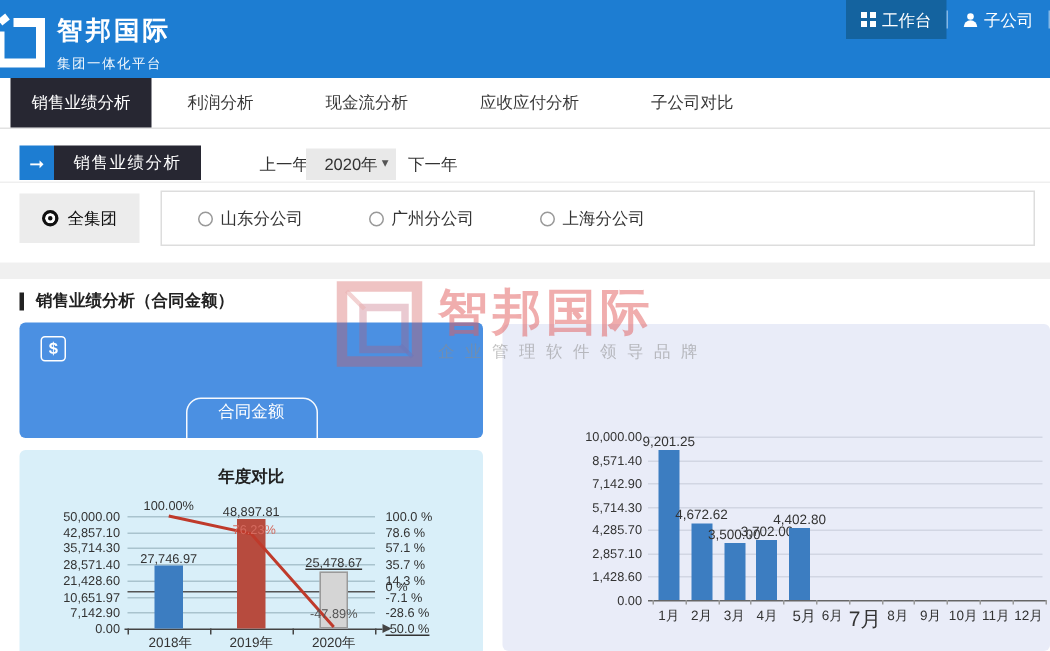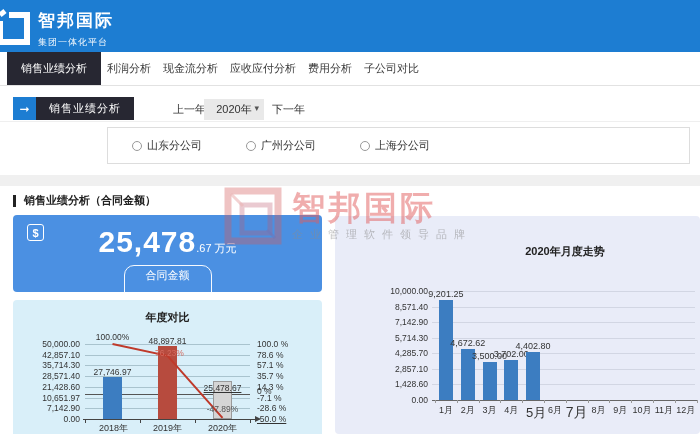--- a/index.html
+++ b/index.html
@@ -13,21 +13,21 @@
   .logo-txt { position:absolute; left:38px; top:9px; color:#fff; }
   .logo-title { font-size:17px; font-weight:bold; letter-spacing:2px; }
   .logo-sub { font-size:9px; margin-top:4px; letter-spacing:1px; opacity:.95; }
   .hdr-actions { position:absolute; right:0; top:0; height:26px; display:flex; align-items:stretch; }
   .hbtn { display:flex; align-items:center; gap:4px; padding:0 10px; color:#fff; font-size:11px; cursor:pointer; }
   .hbtn.active { background:#14639f; }
   .hsep { width:1px; height:12px; background:rgba(255,255,255,.45); align-self:center; }
 
   
   .tabs { position:absolute; left:0; top:52px; width:700px; height:34px; background:#fff; border-bottom:1px solid #e2e2e2; display:flex; align-items:stretch; }
-  .tab { display:flex; align-items:center; padding:0 6px; font-size:11px; color:#3a3a3a; cursor:pointer; }
+  .tab { display:flex; align-items:center; padding:0 24px; font-size:11px; color:#3a3a3a; cursor:pointer; }
   .tab.active { background:#272732; color:#fff; margin-left:7px; padding:0 14px; }
 
   
   .filter { position:absolute; left:0; top:86px; width:700px; height:89px; background:#fff; }
   .filter-div { position:absolute; left:0; top:35px; width:700px; height:1px; background:#efefef; }
   .sec-label { position:absolute; left:13px; top:11px; height:23px; display:flex; }
   .arrow-sq { width:23px; height:23px; background:#1d7dd2; color:#fff; font-size:12px; display:flex; align-items:center; justify-content:center; }
   .sec-label-txt { background:#272732; color:#fff; font-size:11px; display:flex; align-items:center; padding:0 13px; letter-spacing:1px; }
   .yr-nav { position:absolute; top:16px; font-size:11px; color:#333; cursor:pointer; }
   .yr-prev { left:173px; } .yr-next { left:272px; }
@@ -74,43 +74,66 @@
 
   <div class="hdr">
     <svg class="logo-mark" width="38" height="40" viewBox="0 0 38 40">
       <path d="M13 8 H31 V35 H4 V14" fill="none" stroke="#ffffff" stroke-width="6"></path>
       <path d="M4 8 L9 4" stroke="#ffffff" stroke-width="5"></path>
     </svg>
     <div class="logo-txt">
       <div class="logo-title">智邦国际</div>
       <div class="logo-sub">集团一体化平台</div>
     </div>
+    <div class="hdr-actions">
+      <div class="hbtn active">
+        <svg width="10" height="10" viewBox="0 0 10 10">
+            <rect x="0" y="0" width="4" height="4" fill="#fff"></rect>
+            <rect x="6" y="0" width="4" height="4" fill="#fff"></rect>
+            <rect x="0" y="6" width="4" height="4" fill="#fff"></rect>
+            <rect x="6" y="6" width="4" height="4" fill="#fff"></rect>
+          </svg>
+        <span>工作台</span>
+      </div>
+      <div class="hsep"></div>
+      <div class="hbtn">
+        <svg width="10" height="10" viewBox="0 0 10 10">
+            <circle cx="5" cy="3" r="2.2" fill="#fff"></circle>
+            <path d="M0.5 10 a4.5 4.5 0 0 1 9 0 Z" fill="#fff"></path>
+          </svg>
+        <span>子公司</span>
+      </div>
+      <div class="hsep"></div>
+    </div>
   </div>
 
   <div class="tabs" id="nav-tabs">
       <div class="tab active">销售业绩分析</div>
       <div class="tab">利润分析</div>
       <div class="tab">现金流分析</div>
       <div class="tab">应收应付分析</div>
-      <div class="tab">费用分析</div>
       <div class="tab">子公司对比</div>
     </div>
 
   <div class="filter">
     <div class="sec-label">
       <span class="arrow-sq">➞</span>
       <span class="sec-label-txt">销售业绩分析</span>
     </div>
     <span class="yr-nav yr-prev">上一年</span>
     <div class="yr-select">
       <span>2020年</span>
       <span class="caret">▾</span>
     </div>
     <span class="yr-nav yr-next">下一年</span>
     <div class="filter-div"></div>
+    <div class="grp-box">
+      <span class="radio checked"></span>
+      <span>全集团</span>
+    </div>
     <div class="branch-box" id="branch-box">
         <div class="radio-item">
           <div class="radio"></div>
           <div>山东分公司</div>
         </div>
         <div class="radio-item">
           <div class="radio"></div>
           <div>广州分公司</div>
         </div>
         <div class="radio-item">
@@ -121,23 +144,20 @@
   </div>
 
   <div class="main">
     <div class="sec-title">
       <span class="bar"></span>
       <span>销售业绩分析（合同金额）</span>
     </div>
 
     <div class="card">
       <div class="money-ic">$</div>
-      <div class="amount">
-        <span class="big">25,478</span><span class="small">.67</span><span class="small unit">万元</span>
-      </div>
       <div class="card-btn">合同金额</div>
     </div>
 
     <div class="chart" id="chart-annual">
         <div class="c-title" style="left: 0px; top: 10px; width: 309px;">年度对比</div>
         <div class="c-lab r" style="left: 0px; width: 67px; top: 114px;">0.00</div>
         <div class="c-lab" style="left: 244px; top: 114px; text-decoration: underline;">-50.0 %</div>
         <div class="c-lab r" style="left: 0px; width: 67px; top: 103.286px;">7,142.90</div>
         <div class="c-lab" style="left: 244px; top: 103.286px;">-28.6 %</div>
         <div class="gl" style="left: 72px; width: 165px; top: 108.286px; background: rgb(169, 195, 206);"></div>
@@ -165,33 +185,32 @@
         <div style="position: absolute; left: 242px; top: 116px; width: 0px; height: 0px; border-left: 6px solid rgb(68, 68, 68); border-top: 3.5px solid transparent; border-bottom: 3.5px solid transparent;"></div>
         <div class="vbar" style="left: 90px; top: 77.3795px; width: 19px; height: 41.6205px; background: rgb(60, 125, 193); border: none;"></div>
         <div class="c-lab c" style="left: 69.5px; width: 60px; top: 67.3795px;">27,746.97</div>
         <div class="c-lab c" style="left: 65px; width: 50px; top: 122px; font-size: 9px; text-align: right;">2018年</div>
         <div class="tick" style="left: 72px; top: 119px; height: 4px; background: rgb(68, 68, 68);"></div>
         <div class="vbar" style="left: 145px; top: 45.6533px; width: 19px; height: 73.3467px; background: rgb(183, 75, 62); border: none;"></div>
         <div class="c-lab c" style="left: 124.5px; width: 60px; top: 35.6533px;">48,897.81</div>
         <div class="c-lab c" style="left: 129.5px; width: 50px; top: 122px; font-size: 9px;">2019年</div>
         <div class="tick" style="left: 127px; top: 119px; height: 4px; background: rgb(68, 68, 68);"></div>
         <div class="vbar" style="left: 200px; top: 80.782px; width: 19px; height: 38.218px; background: rgb(213, 213, 213); border: 1px solid rgb(154, 154, 154);"></div>
-        <div class="c-lab c" style="left: 179.5px; width: 60px; top: 83px; text-decoration: underline;">25,478.67</div>
+        <div class="c-lab c" style="left: 179.5px; width: 60px; top: 70px; text-decoration: underline;">25,478.67</div>
         <div class="c-lab c" style="left: 184.5px; width: 50px; top: 122px; font-size: 9px;">2020年</div>
         <div class="tick" style="left: 182px; top: 119px; height: 4px; background: rgb(68, 68, 68);"></div>
         <div class="tick" style="left: 237px; top: 119px; height: 4px; background: rgb(68, 68, 68);"></div>
         <svg width="309" height="145" style="position: absolute; left: 0px; top: 0px; pointer-events: none;">
           <polyline points="99.5,44 154.5,55.885 209.5,117.945" fill="none" stroke="#bf3a2b" stroke-width="2"></polyline>
         </svg>
         <div class="c-lab c" style="left: 69.5px; width: 60px; top: 32px; color: rgb(51, 51, 51);">100.00%</div>
         <div class="c-lab c" style="left: 126.5px; width: 60px; top: 48px; color: rgb(212, 106, 94);">76.23%</div>
         <div class="c-lab c" style="left: 179.5px; width: 60px; top: 104px; color: rgb(85, 85, 85);">-47.89%</div>
       </div>
     <div class="chart" id="chart-monthly">
-        <div class="c-title" style="left: 130px; top: 28px; width: 200px;">2020年月度走势</div>
         <div class="c-lab r" style="left: 0px; width: 93px; top: 179px;">0.00</div>
         <div class="c-lab r" style="left: 0px; width: 93px; top: 163.429px;">1,428.60</div>
         <div class="gl" style="left: 97px; width: 263px; top: 168.429px; background: rgb(210, 214, 227);"></div>
         <div class="c-lab r" style="left: 0px; width: 93px; top: 147.857px;">2,857.10</div>
         <div class="gl" style="left: 97px; width: 263px; top: 152.857px; background: rgb(210, 214, 227);"></div>
         <div class="c-lab r" style="left: 0px; width: 93px; top: 132.286px;">4,285.70</div>
         <div class="gl" style="left: 97px; width: 263px; top: 137.286px; background: rgb(210, 214, 227);"></div>
         <div class="c-lab r" style="left: 0px; width: 93px; top: 116.714px;">5,714.30</div>
         <div class="gl" style="left: 97px; width: 263px; top: 121.714px; background: rgb(210, 214, 227);"></div>
         <div class="c-lab r" style="left: 0px; width: 93px; top: 101.143px;">7,142.90</div>
@@ -212,21 +231,21 @@
         <div class="vbar" style="left: 147.5px; top: 145.85px; width: 14px; height: 38.15px; background: rgb(60, 125, 193);"></div>
         <div class="c-lab c" style="left: 124.5px; width: 60px; top: 134.85px; font-size: 9px;">3,500.00</div>
         <div class="c-lab c" style="left: 139.5px; width: 30px; top: 188px; font-size: 9px;">3月</div>
         <div class="tick" style="left: 143.6px; top: 184px; height: 3px; background: rgb(153, 153, 153);"></div>
         <div class="vbar" style="left: 169.3px; top: 143.648px; width: 14px; height: 40.3518px; background: rgb(60, 125, 193);"></div>
         <div class="c-lab c" style="left: 146.3px; width: 60px; top: 132.648px; font-size: 9px;">3,702.00</div>
         <div class="c-lab c" style="left: 161.3px; width: 30px; top: 188px; font-size: 9px;">4月</div>
         <div class="tick" style="left: 165.4px; top: 184px; height: 3px; background: rgb(153, 153, 153);"></div>
         <div class="vbar" style="left: 191.1px; top: 136.009px; width: 14px; height: 47.9905px; background: rgb(60, 125, 193);"></div>
         <div class="c-lab c" style="left: 168.1px; width: 60px; top: 125.009px; font-size: 9px;">4,402.80</div>
-        <div class="c-lab c" style="left: 183.1px; width: 36px; top: 188px; font-size: 13px;">5月</div>
+        <div class="c-lab c" style="left: 183.1px; width: 36px; top: 188px; font-size: 10px;">5月</div>
         <div class="tick" style="left: 187.2px; top: 184px; height: 3px; background: rgb(153, 153, 153);"></div>
         <div class="c-lab c" style="left: 204.9px; width: 30px; top: 188px; font-size: 9px;">6月</div>
         <div class="tick" style="left: 209px; top: 184px; height: 3px; background: rgb(153, 153, 153);"></div>
         <div class="c-lab c" style="left: 226.7px; width: 30px; top: 188px; font-size: 14px;">7月</div>
         <div class="tick" style="left: 230.8px; top: 184px; height: 3px; background: rgb(153, 153, 153);"></div>
         <div class="c-lab c" style="left: 248.5px; width: 30px; top: 188px; font-size: 9px;">8月</div>
         <div class="tick" style="left: 252.6px; top: 184px; height: 3px; background: rgb(153, 153, 153);"></div>
         <div class="c-lab c" style="left: 270.3px; width: 30px; top: 188px; font-size: 9px;">9月</div>
         <div class="tick" style="left: 274.4px; top: 184px; height: 3px; background: rgb(153, 153, 153);"></div>
         <div class="c-lab c" style="left: 292.1px; width: 30px; top: 188px; font-size: 9px;">10月</div>

